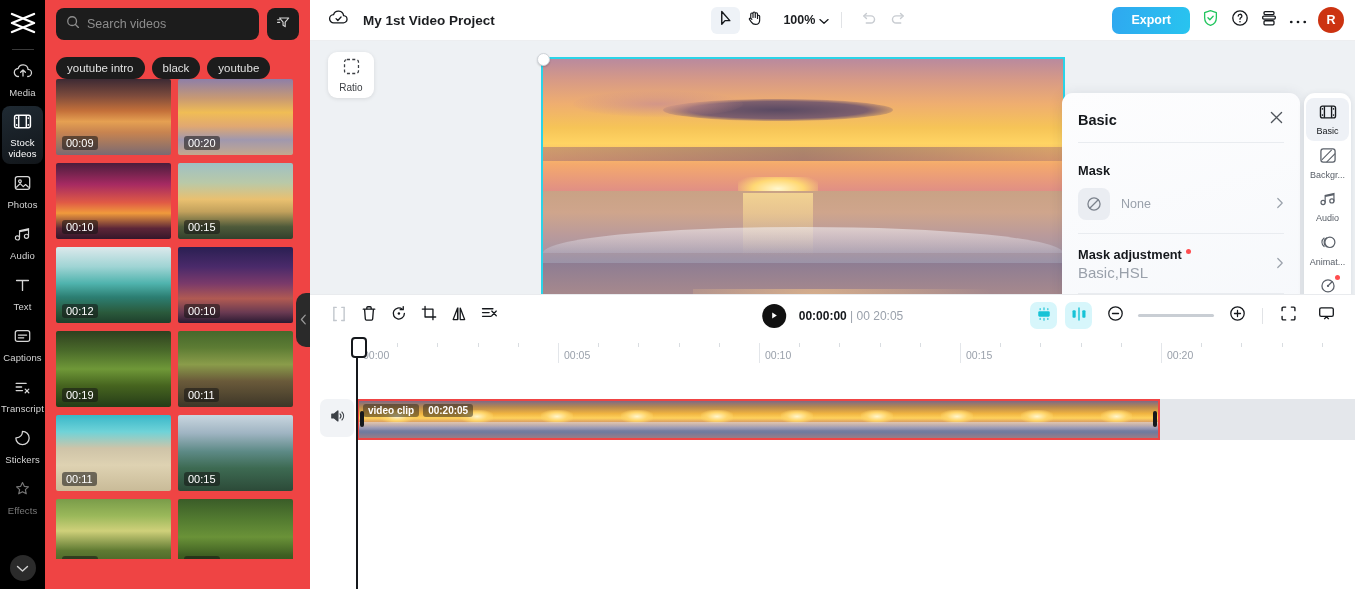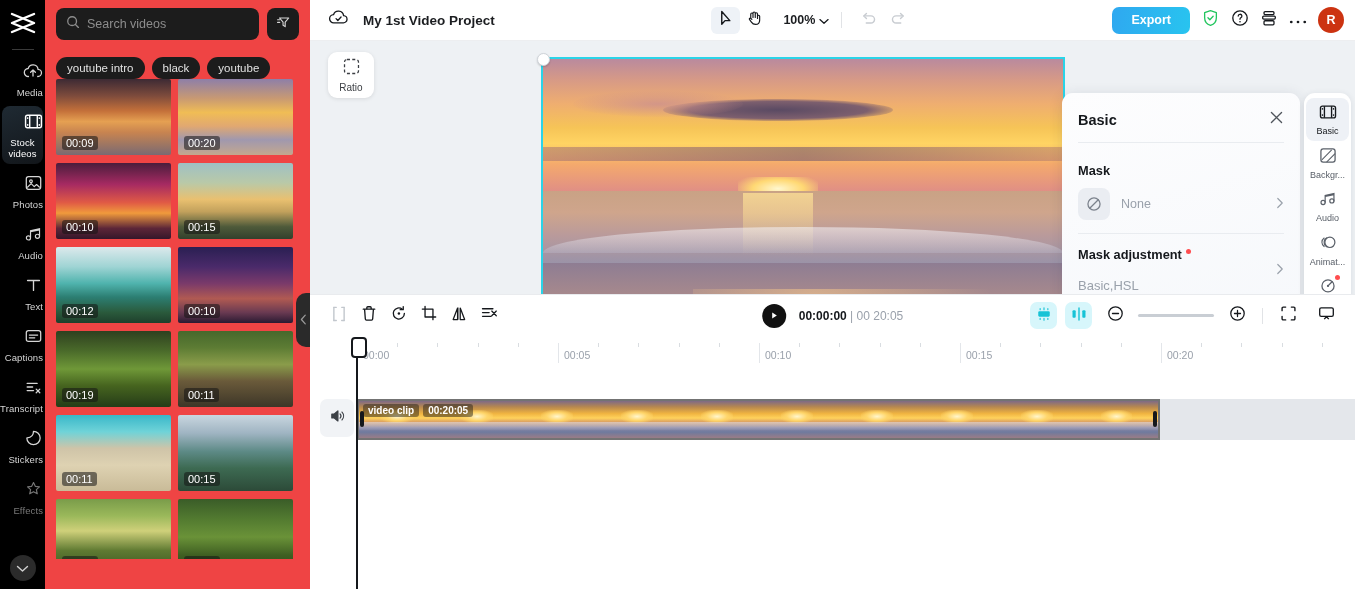--- a/index.html
+++ b/index.html
@@ -14,21 +14,21 @@
   
   .rail {
     width: 45px; height: 589px; background: #000;
     display: flex; flex-direction: column; align-items: center;
     flex: 0 0 45px; position: relative; z-index: 6;
   }
   .rail-logo { width: 45px; height: 46px; display:flex; align-items:center; justify-content:center; }
   .rail-div { width: 22px; height: 1px; background: #3a3a3a; margin: 3px 0 6px; }
   .rail-item {
     width: 41px; border-radius: 8px; padding: 7px 0 5px;
-    display: flex; flex-direction: column; align-items: flex-end; gap: 3px;
+    display: flex; flex-direction: column; align-items: center; gap: 3px;
     color: #d6d6d6; cursor: pointer; margin-bottom: 3px;
   }
   .rail-item .ri-label { font-size: 9.5px; line-height: 11px; text-align: center; letter-spacing: .1px; }
   .rail-item.active { background: linear-gradient(160deg,#1f2a33,#12161a); color:#fff; }
   .rail-item.dim { opacity: .55; }
   .rail-expand {
     position:absolute; bottom: 8px; left: 50%; transform: translateX(-50%);
     width: 26px; height: 26px; border-radius: 50%; background: #2b2b2b;
     display:flex; align-items:center; justify-content:center; cursor:pointer;
   }
@@ -129,21 +129,21 @@
   .props {
     position:absolute; right: 55px; top: 52px; width: 238px; height: 358px;
     background: linear-gradient(165deg,#fdfdfe,#f3f6fa); border-radius: 11px;
     box-shadow: 0 2px 14px rgba(40,50,70,.13); padding: 0 16px; overflow:hidden; z-index: 7;
   }
   .props-head { display:flex; align-items:center; padding: 17px 0 13px; }
   .props-head .ph-title { font-size: 14.5px; font-weight: bold; color:#15181c; flex:1; }
   .prow { border-top: 1px solid #e9ecf0; padding: 13px 0 0; }
   .prow:first-of-type { border-top: 0; }
   .plabel { font-size: 12.8px; font-weight: bold; color:#15181c; }
-  .psub { font-size: 13px; color:#9aa1ab; margin-top: 16px; }
+  .psub { font-size: 15px; color:#9aa1ab; margin-top: 2px; }
   .mask-row { display:flex; align-items:center; gap: 11px; margin: 10px 0 13px; cursor:pointer; }
   .mask-ic { width: 32px; height: 32px; border-radius: 8px; background:#eaedf2; display:flex; align-items:center; justify-content:center; }
   .mask-txt { font-size: 12.5px; color:#9aa1ab; flex: 1; }
   .hdr-flex { display:flex; align-items:center; cursor:pointer; }
   .reddot { width:5px; height:5px; border-radius:50%; background:#ff4d4f; display:inline-block; margin-left:4px; vertical-align: super; }
 
   
   .rrail {
     position:absolute; right: 4px; top: 52px; width: 47px; background:#fff;
     border-radius: 11px; box-shadow: 0 1px 6px rgba(40,50,70,.10); padding: 5px 0;
@@ -181,21 +181,21 @@
     content:''; position:absolute; left:-5px; top:-2px; width: 12px; height: 17px;
     background:#fff; border: 2px solid #15181c; border-radius: 4px;
   }
   .audio-btn {
     position:absolute; left: 10px; top: 62px; width: 34px; height: 38px; background:#f1f3f6;
     border-radius:7px; display:flex; align-items:center; justify-content:center; cursor:pointer;
   }
   .track-bg { position:absolute; left: 47px; right: 0; top: 62px; height: 41px; background:#e4e7eb; }
   .clip {
     position:absolute; left: 47px; top: 62px; width: 803px; height: 41px;
-    border: 2px solid #737373; overflow:hidden; cursor:pointer; display:flex;
+    border: 2px solid #ef4444; overflow:hidden; cursor:pointer; display:flex;
   }
   .frame { flex: 1 0 79px; height: 100%; position: relative; overflow:hidden; }
   .clip-badges { position:absolute; left: 4px; top: 3px; display:flex; gap: 4px; z-index: 3; }
   .cbadge { font-size: 10px; font-weight: bold; color:#fff; background: rgba(40,35,25,.50); padding: 1px 5px; border-radius: 3px; }
   .grip { position:absolute; top:50%; transform:translateY(-50%); width: 4px; height: 16px; background:#15181c; border-radius:2px; z-index:4; }
 </style>
 </head>
 <body>
 
 <div id="app">

